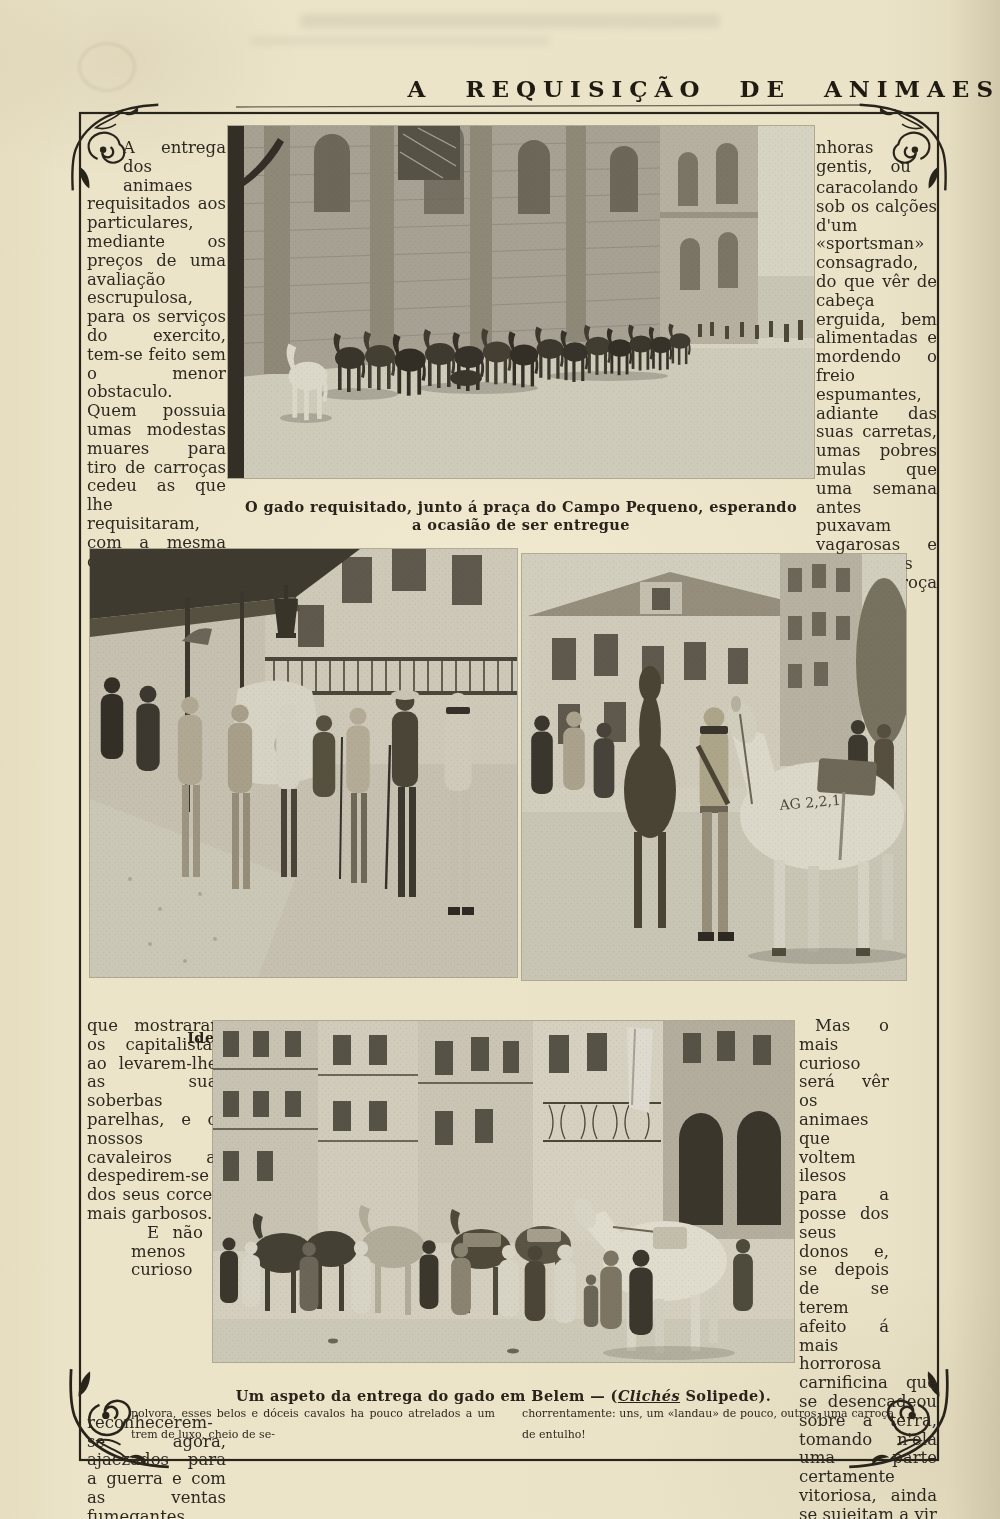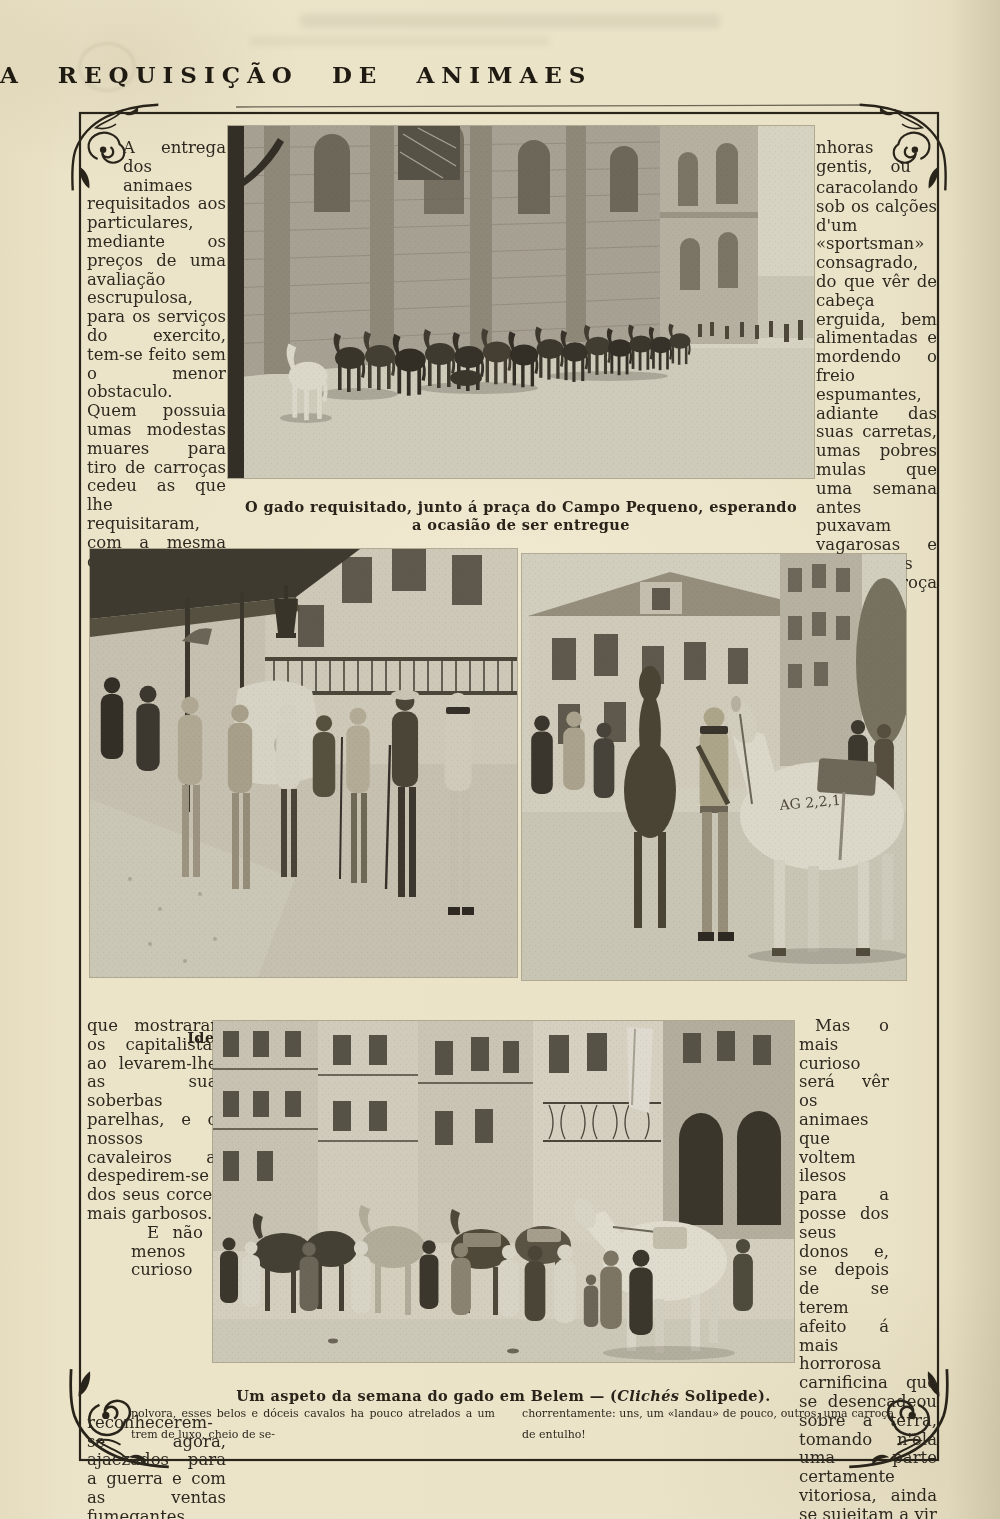--- a/index.html
+++ b/index.html
@@ -11,41 +11,41 @@
       radial-gradient(ellipse 420px 320px at 88% 96%, rgba(120,105,70,.08), transparent 60%),
       radial-gradient(ellipse 600px 400px at 50% 40%, rgba(255,250,230,.25), transparent 70%),
       linear-gradient(90deg, #e6ddc0 0%, #ece4c9 8%, #ebe3c8 88%, #e2d9bc 100%);
   }
   .edge-shade{position:absolute;top:0;right:0;width:52px;height:100%;
     background:linear-gradient(90deg,transparent,rgba(110,98,70,.14));}
   .smudge{position:absolute;filter:blur(3px);opacity:.12;background:#7a715c;border-radius:4px;}
   .watermark-ring{position:absolute;left:78px;top:42px;width:52px;height:44px;border:3px solid rgba(90,80,55,.08);border-radius:50%;filter:blur(1px);}
 
   .title{
-    position:absolute;top:46px;left:0;width:100%;text-align:left;
+    position:absolute;top:60px;left:0;width:100%;text-align:right;
     font-size:23px;font-weight:bold;color:#201b12;
     letter-spacing:7px;word-spacing:18px;
   }
 
   .frame-svg{position:absolute;left:0;top:0;width:1000px;height:1519px;pointer-events:none;}
 
   .col{position:absolute;text-align:justify;font-size:16.5px;line-height:18.8px;color:#2e2920;}
   .col p{margin:0;}
   .col p.indent{text-indent:16px;}
   .spacer-tl{float:left;width:36px;height:39px;}
   .spacer-tr{float:right;width:26px;height:40px;}
 
   .photo{position:absolute;outline:1px solid rgba(62,56,44,.35);background:#cfcbbb;}
   .photo svg{display:block;width:100%;height:100%;}
 
   .caption{
     position:absolute;text-align:center;font-weight:bold;
     font-size:14.5px;line-height:17.5px;letter-spacing:.4px;color:#29231a;margin-top:14px;
   }
-  .caption .ital{font-style:italic;}
+  .caption .ital{font-style:italic;text-decoration:underline;}
 
   .footer-col{position:absolute;text-align:justify;font-size:11px;line-height:21px;color:#2e2920;}
 </style>
 </head>
 <body>
 
 <div class="page">
 
   <div class="edge-shade"></div>
   <div class="smudge" style="left:300px;top:14px;width:420px;height:14px;"></div>
@@ -466,19 +466,19 @@
       <use href="#fg" transform="translate(530,290) scale(1.1)" fill="#4e4a3c"></use>
       <rect width="581" height="341" fill="url(#grain)" opacity=".07"></rect>
     </svg>
   </figure>
 
   <div class="col" style="left:799px;top:1017px;width:138px;">
     <p class="indent"><span style="float:right;width:48px;height:42px;margin-top:300px;"></span><span>Mas o mais curioso será vêr os animaes que voltem ilesos para a posse dos seus donos e, se depois de se terem afeito á mais horrorosa carnificina que se desencadeou sobre a terra, tomando n'ela uma parte certamente vitoriosa, ainda se sujeitam a vir puchar pa-</span></p>
   </div>
 
   <div class="caption" style="left:213px;top:1373px;width:581px;">
-    <span>Um aspeto da semana do gado em Belem — (</span><span class="ital">Clichés</span><span> Solipede).</span>
+    <span>Um aspeto da entrega do gado em Belem — (</span><span class="ital">Clichés</span><span> Solipede).</span>
   </div>
 
   <div class="footer-col" style="left:131px;top:1403px;width:364px;">polvora, esses belos e dóceis cavalos ha pouco atrelados a um trem de luxo, cheio de se-</div>
   <div class="footer-col" style="left:522px;top:1403px;width:372px;">chorrentamente: uns, um «landau» de pouco, outros, uma carroça de entulho!</div>
 
 </div>
 
 </body></html>

